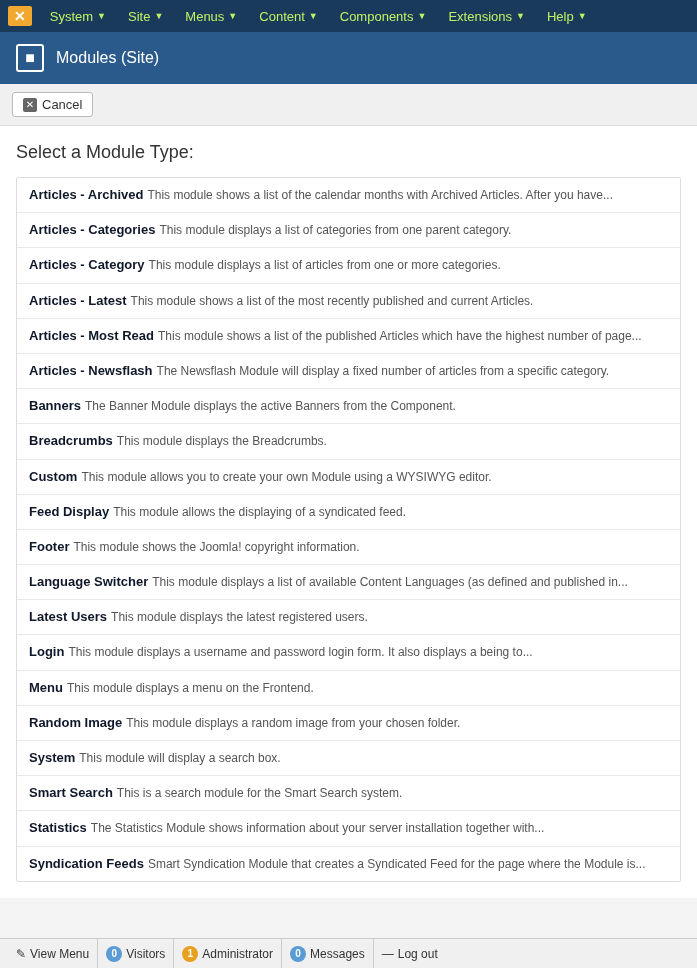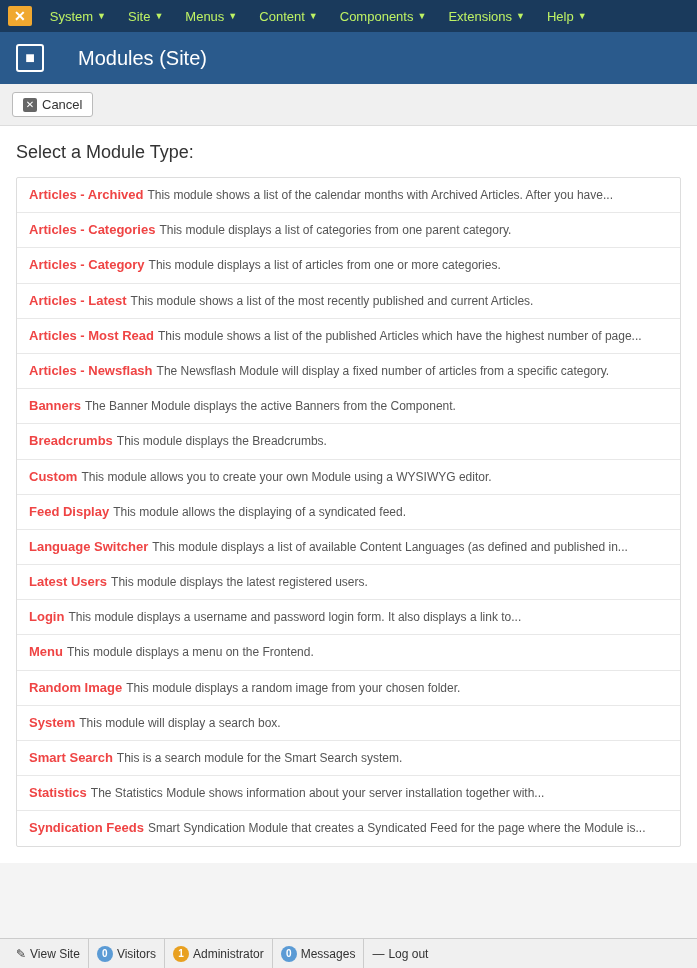--- a/index.html
+++ b/index.html
@@ -52,21 +52,21 @@
     .page-header .icon-modules {
       width: 28px;
       height: 28px;
       border: 2px solid white;
       border-radius: 3px;
       display: flex;
       align-items: center;
       justify-content: center;
       font-size: 16px;
     }
-    .page-header h1 { font-size: 20px; font-weight: normal; margin-left: 22px; }
+    .page-header h1 { font-size: 16px; font-weight: normal; }
 
     
     .toolbar {
       background: #f0f0f0;
       border-bottom: 1px solid #ddd;
       padding: 8px 12px;
       display: flex;
       gap: 6px;
     }
     .btn-cancel {
@@ -111,21 +111,21 @@
       border-radius: 2px;
     }
     .module-item {
       padding: 8px 12px;
       border-bottom: 1px solid #e8e8e8;
       cursor: pointer;
       line-height: 1.4;
     }
     .module-item:last-child { border-bottom: none; }
     .module-name {
-      color: #ef4444;
+      color: #0f172a;
       font-weight: bold;
       margin-right: 4px;
     }
     .module-desc {
       color: #555;
       font-size: 12px;
     }
 
     
     .status-bar {
@@ -224,36 +224,37 @@
   <div class="module-item"><span class="module-name">Articles - Archived</span><span class="module-desc">This module shows a list of the calendar months with Archived Articles. After you have...</span></div>
       <div class="module-item"><span class="module-name">Articles - Categories</span><span class="module-desc">This module displays a list of categories from one parent category.</span></div>
       <div class="module-item"><span class="module-name">Articles - Category</span><span class="module-desc">This module displays a list of articles from one or more categories.</span></div>
       <div class="module-item"><span class="module-name">Articles - Latest</span><span class="module-desc">This module shows a list of the most recently published and current Articles.</span></div>
       <div class="module-item"><span class="module-name">Articles - Most Read</span><span class="module-desc">This module shows a list of the published Articles which have the highest number of page...</span></div>
       <div class="module-item"><span class="module-name">Articles - Newsflash</span><span class="module-desc">The Newsflash Module will display a fixed number of articles from a specific category.</span></div>
       <div class="module-item"><span class="module-name">Banners</span><span class="module-desc">The Banner Module displays the active Banners from the Component.</span></div>
       <div class="module-item"><span class="module-name">Breadcrumbs</span><span class="module-desc">This module displays the Breadcrumbs.</span></div>
       <div class="module-item"><span class="module-name">Custom</span><span class="module-desc">This module allows you to create your own Module using a WYSIWYG editor.</span></div>
       <div class="module-item"><span class="module-name">Feed Display</span><span class="module-desc">This module allows the displaying of a syndicated feed.</span></div>
+      <div class="module-item"><span class="module-name">Footer</span><span class="module-desc">This module shows the Joomla! copyright information.</span></div>
       <div class="module-item"><span class="module-name">Language Switcher</span><span class="module-desc">This module displays a list of available Content Languages (as defined and published in...</span></div>
       <div class="module-item"><span class="module-name">Latest Users</span><span class="module-desc">This module displays the latest registered users.</span></div>
-      <div class="module-item"><span class="module-name">Login</span><span class="module-desc">This module displays a username and password login form. It also displays a link to...</span></div>
+      <div class="module-item"><span class="module-name">Login</span><span class="module-desc">This module displays a username and password login form. It also displays a being to...</span></div>
       <div class="module-item"><span class="module-name">Menu</span><span class="module-desc">This module displays a menu on the Frontend.</span></div>
       <div class="module-item"><span class="module-name">Random Image</span><span class="module-desc">This module displays a random image from your chosen folder.</span></div>
       <div class="module-item"><span class="module-name">System</span><span class="module-desc">This module will display a search box.</span></div>
       <div class="module-item"><span class="module-name">Smart Search</span><span class="module-desc">This is a search module for the Smart Search system.</span></div>
       <div class="module-item"><span class="module-name">Statistics</span><span class="module-desc">The Statistics Module shows information about your server installation together with...</span></div>
       <div class="module-item"><span class="module-name">Syndication Feeds</span><span class="module-desc">Smart Syndication Module that creates a Syndicated Feed for the page where the Module is...</span></div>
     </div>
 </div>
 
 <div class="status-bar">
   <div class="status-item">
     <span class="edit-icon">✎</span>
-    <span>View Site</span>
+    <span>View Menu</span>
   </div>
   <div class="status-item">
     <span class="status-badge">0</span>
     <span>Visitors</span>
   </div>
   <div class="status-item">
     <span class="status-badge orange">1</span>
     <span>Administrator</span>
   </div>
   <div class="status-item">

